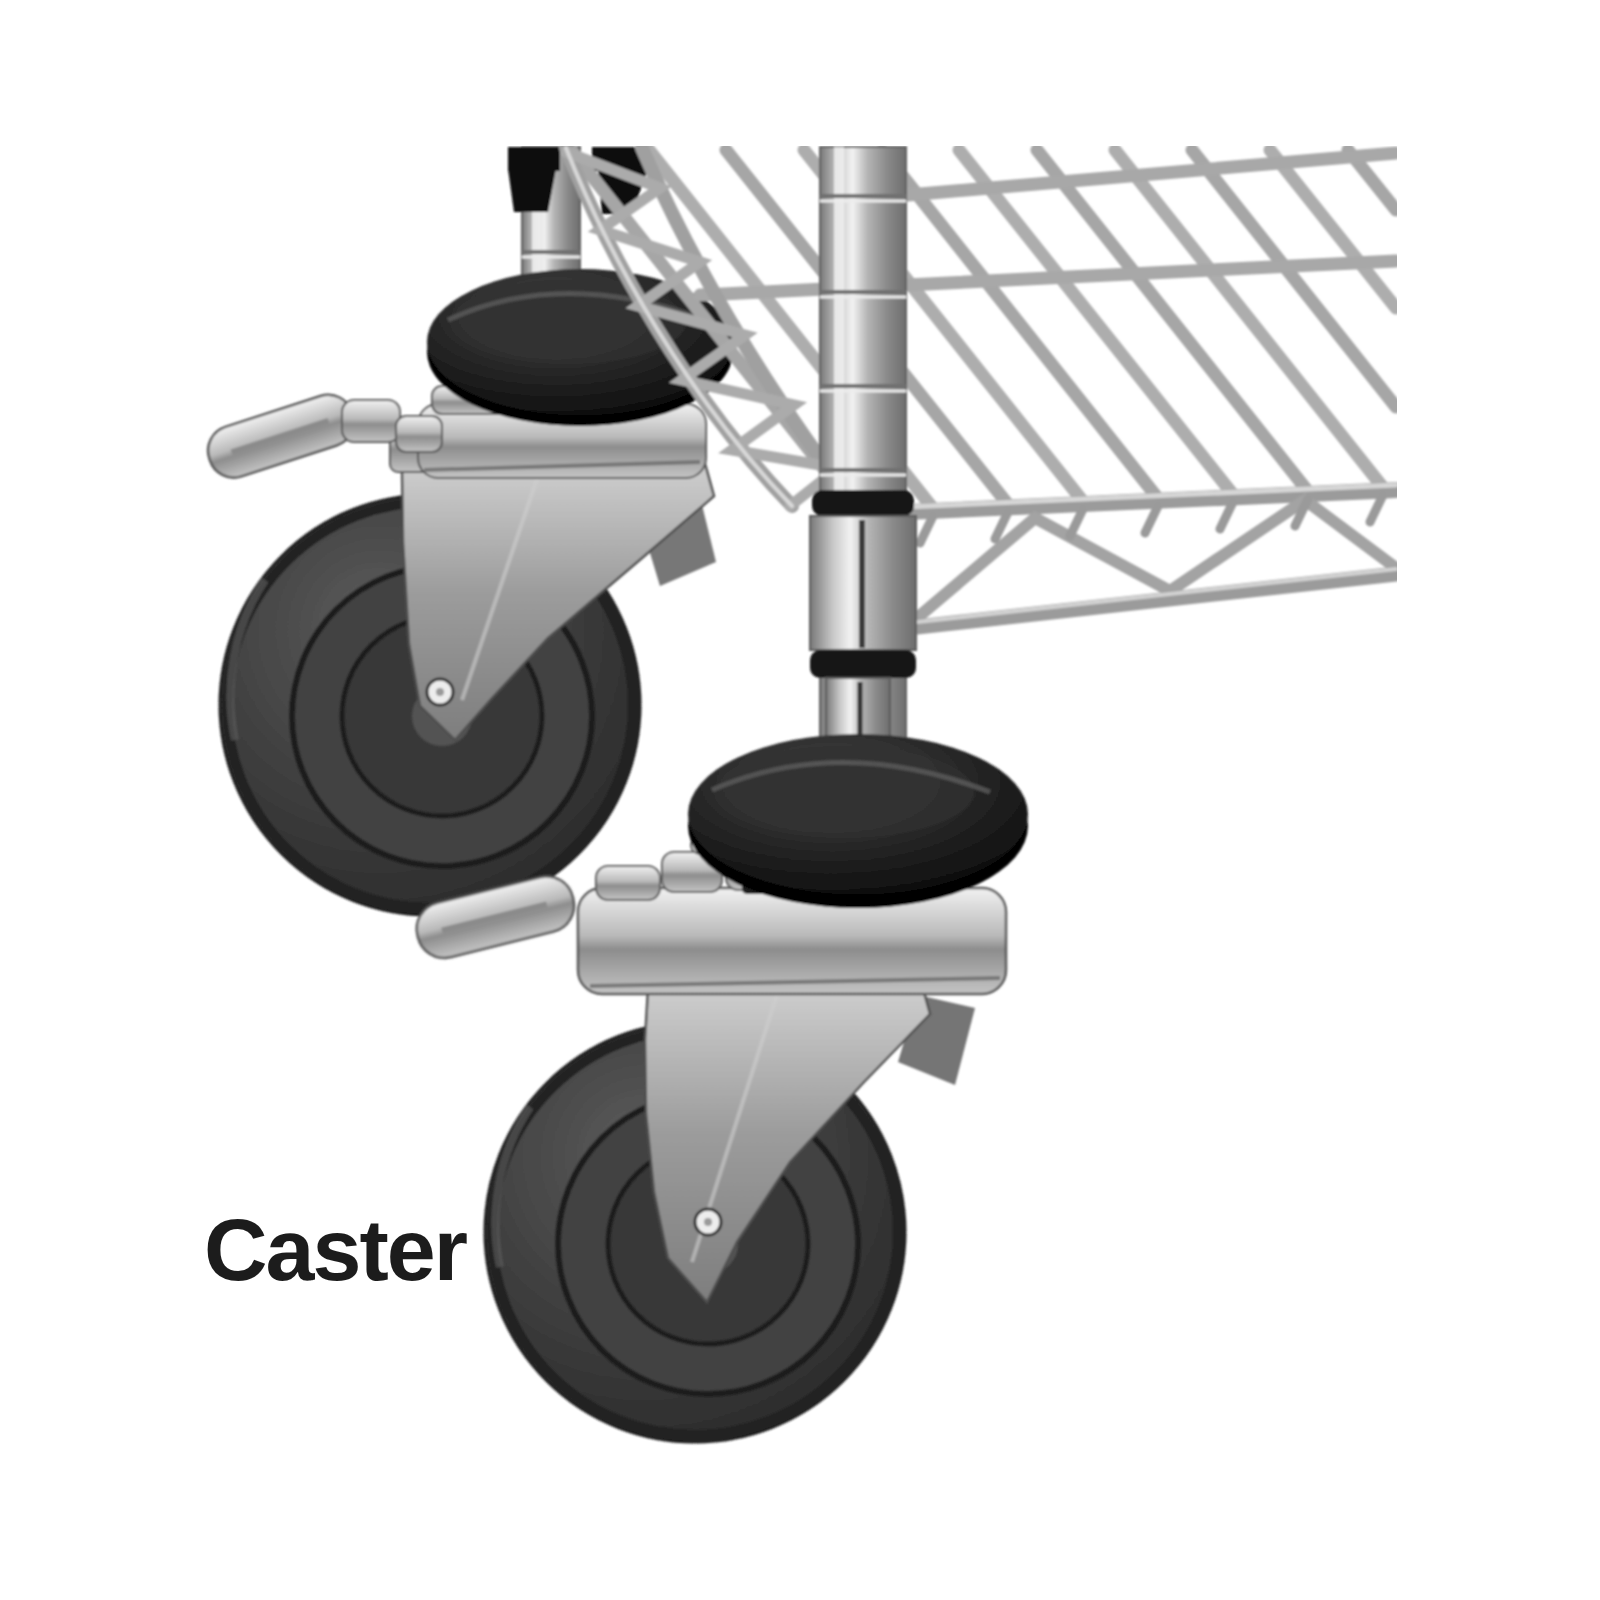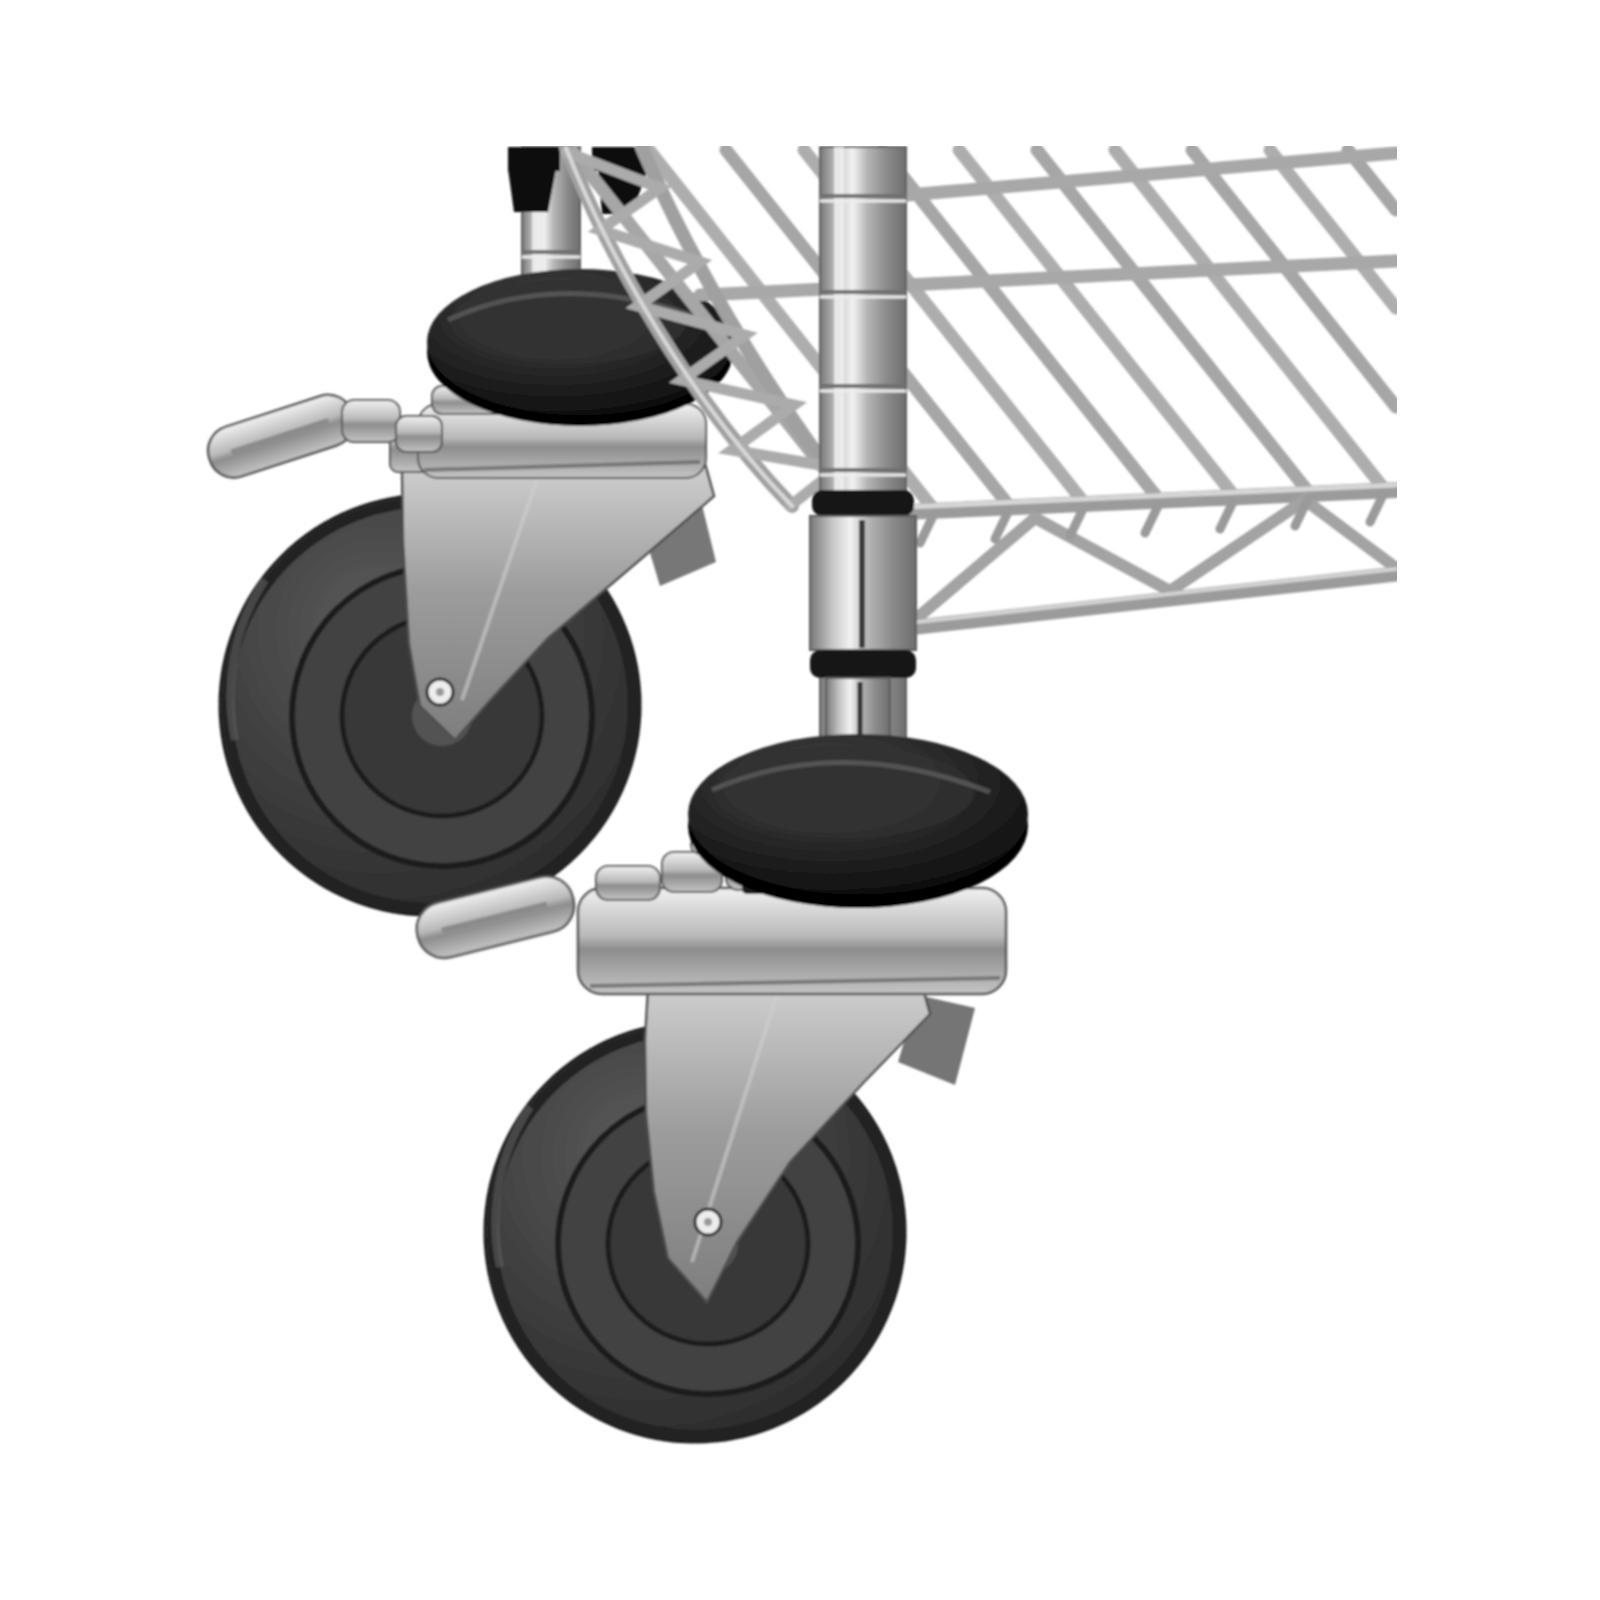--- a/index.html
+++ b/index.html
@@ -228,14 +228,15 @@
     <g>
       <ellipse cx="858" cy="826" rx="170" ry="82" fill="#060606"></ellipse>
       <ellipse cx="858" cy="814" rx="170" ry="80" fill="url(#donutGrad)"></ellipse>
       <ellipse cx="844" cy="792" rx="130" ry="46" fill="#303030" opacity="0.85"></ellipse>
       <path d="M712,790 Q840,734 990,792" fill="none" stroke="#5d5d5d" stroke-width="5" opacity="0.8"></path>
     </g>
 
   </g>
 </svg>
 
+<div class="caption">Caster</div>
 
 </div>
 
 </body></html>

